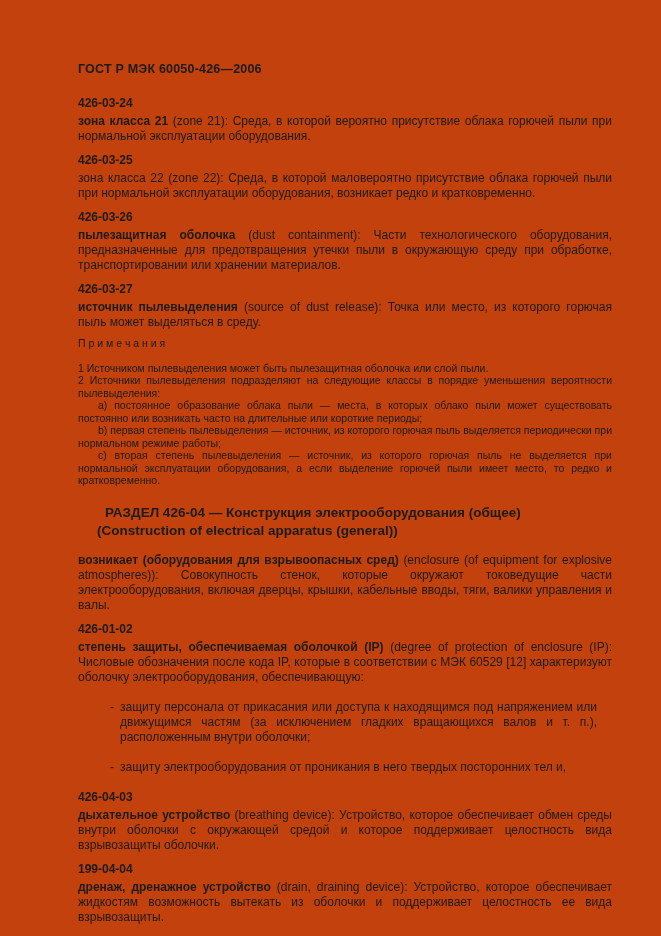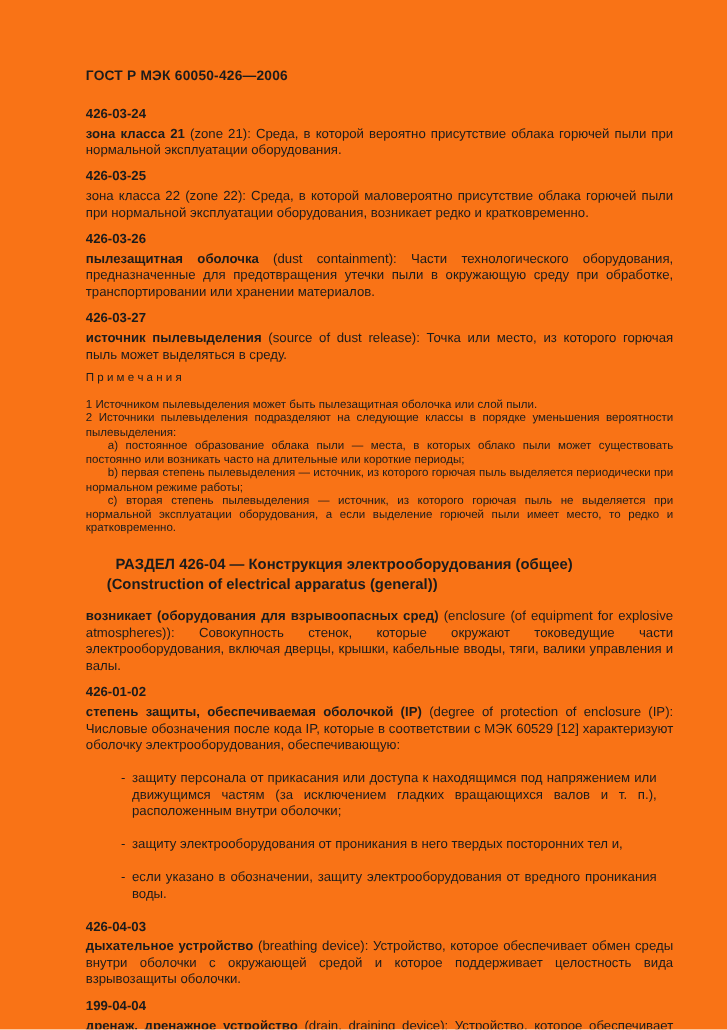--- a/index.html
+++ b/index.html
@@ -1,20 +1,20 @@
 <!DOCTYPE html>
 <html><head>
 <meta charset="utf-8">
 <style>
   html, body { margin: 0; padding: 0; background: #ffffff; }
   .page {
     position: relative;
     width: 661px;
     height: 936px;
-    background: #f97316;
+    background: #c2410c;
     font-family: "Liberation Sans", sans-serif;
     color: #1c1c1c;
     overflow: hidden;
     box-sizing: border-box;
   }
   .content {
     position: absolute;
     left: 78px;
     top: 62px;
     width: 534px;
@@ -110,21 +110,20 @@
       <div class="en">(Construction of electrical apparatus (general))</div>
     </div>
 
     <p class="para"><b>возникает (оборудования для взрывоопасных сред)</b><span> (enclosure (of equipment for explosive atmospheres)): Совокупность стенок, которые окружают токоведущие части электрооборудования, включая дверцы, крышки, кабельные вводы, тяги, валики управления и валы.</span></p>
 
     <div class="entry-number">426-01-02</div>
     <p class="para"><b>степень защиты, обеспечиваемая оболочкой (IP)</b><span> (degree of protection of enclosure (IP): Числовые обозначения после кода IP, которые в соответствии с МЭК 60529 [12] характеризуют оболочку электрооборудования, обеспечивающую:</span></p>
     <div class="dash-list">
       <div class="dash-item">защиту персонала от прикасания или доступа к находящимся под  напряжением  или  движущимся частям (за исключением гладких вращающихся валов и т. п.), расположенным внутри оболочки;</div>
       <div class="dash-item">защиту электрооборудования от проникания в него твердых посторонних тел и,</div>
-      <div class="dash-item">если указано в обозначении, защиту электрооборудования от вредного проникания воды.</div>
     </div>
 
     <div class="entry-number">426-04-03</div>
     <p class="para"><b>дыхательное устройство</b><span> (breathing device): Устройство, которое обеспечивает обмен среды внутри оболочки с окружающей средой и которое поддерживает целостность вида взрывозащиты оболочки.</span></p>
 
     <div class="entry-number">199-04-04</div>
     <p class="para"><b>дренаж, дренажное устройство</b><span> (drain, draining device): Устройство, которое обеспечивает жидкостям возможность вытекать из оболочки и поддерживает целостность ее вида взрывозащиты.</span></p>
 
     <div class="entry-number">426-04-05</div>
 

